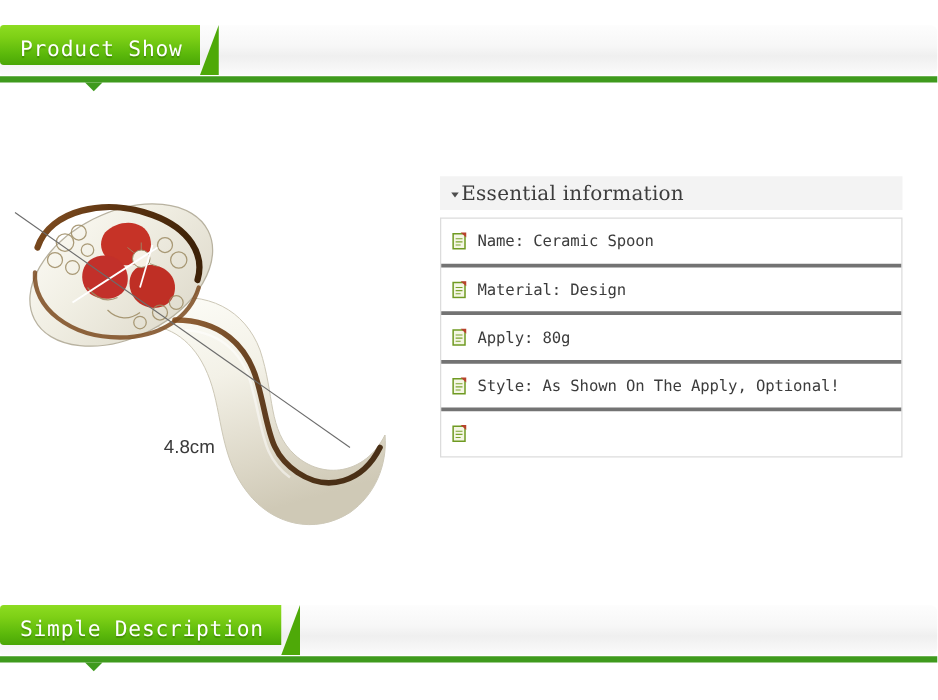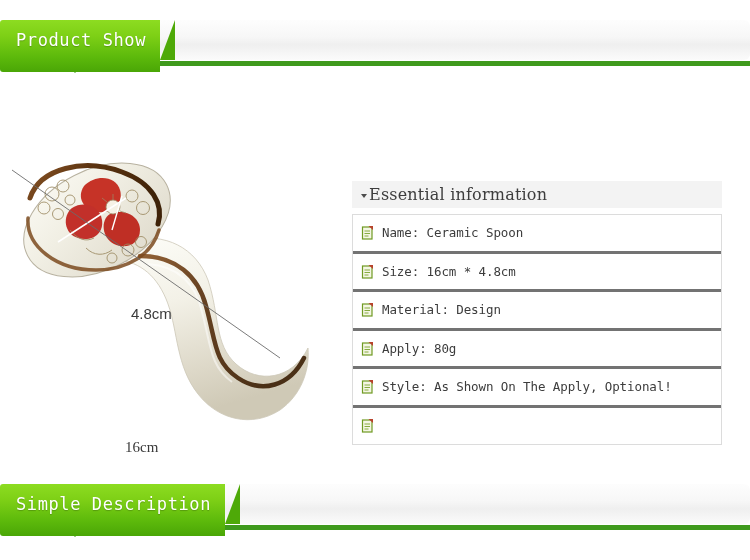--- a/index.html
+++ b/index.html
@@ -33,21 +33,21 @@
     width: 750px;
     height: 40px;
     background: linear-gradient(to bottom,
         #fdfdfd 0%, #f7f7f7 42%, #efefef 62%, #fbfbfb 100%);
     border-radius: 2px 6px 6px 2px;
   }
   .banner-tab {
     position: absolute;
     left: 0;
     top: 0;
-    height: 52px;
+    height: 32px;
     background: linear-gradient(to bottom,
         #8ddc21 0%, #7ed016 30%, #5cb90b 72%, #4aa606 100%);
     border-radius: 3px 0 0 3px;
     z-index: 2;
   }
   .banner-tab::after {
     content: "";
     position: absolute;
     right: -15px;
     top: 0;
@@ -103,31 +103,31 @@
     background: #ffffff;
   }
   .photo svg { display: block; }
 
   .dim-label {
     position: absolute;
     font-family: "Liberation Sans", sans-serif;
     font-size: 15px;
     color: #3a3a3a;
     white-space: nowrap;
+    margin-top: 44px;
   }
   #dim-width-label { left: 131px; top: 215px; }
   #dim-length-label { left: 125px; top: 349px; font-family: Liberation Serif, serif; }
 
   
   .info-panel {
     position: absolute;
     left: 352px;
     top: 141px;
     width: 370px;
-    margin-top: 40px;
   }
   .info-head {
     height: 27px;
     background: #f3f3f3;
     display: flex;
     align-items: center;
     padding-left: 9px;
   }
   .head-caret {
     width: 0;
@@ -295,32 +295,20 @@
           <path d="M7.5 1 L12 1 L12 5 Z" fill="#b8422c"></path>
           <g stroke="#7ba32c" stroke-width="0.9">
             <line x1="3.5" y1="6" x2="9" y2="6"></line>
               <line x1="3.5" y1="8.5" x2="9" y2="8.5"></line>
             <line x1="3.5" y1="11" x2="7.5" y2="11"></line>
           </g>
         </svg>
         <span class="row-text">Name: Ceramic Spoon</span>
       </div>
 
-      <div class="info-row">
-        <svg class="row-icon" viewBox="0 0 13 15">
-          <rect x="1.5" y="2" width="9.5" height="12" fill="#f4f6e4" stroke="#6f9a22" stroke-width="1.2"></rect>
-          <path d="M7.5 1 L12 1 L12 5 Z" fill="#b8422c"></path>
-          <g stroke="#7ba32c" stroke-width="0.9">
-            <line x1="3.5" y1="6" x2="9" y2="6"></line>
-              <line x1="3.5" y1="8.5" x2="9" y2="8.5"></line>
-            <line x1="3.5" y1="11" x2="7.5" y2="11"></line>
-          </g>
-        </svg>
-        <span class="row-text">Size: 16cm * 4.8cm</span>
-      </div>
 
       <div class="info-row">
         <svg class="row-icon" viewBox="0 0 13 15">
           <rect x="1.5" y="2" width="9.5" height="12" fill="#f4f6e4" stroke="#6f9a22" stroke-width="1.2"></rect>
           <path d="M7.5 1 L12 1 L12 5 Z" fill="#b8422c"></path>
           <g stroke="#7ba32c" stroke-width="0.9">
             <line x1="3.5" y1="6" x2="9" y2="6"></line>
               <line x1="3.5" y1="8.5" x2="9" y2="8.5"></line>
             <line x1="3.5" y1="11" x2="7.5" y2="11"></line>
           </g>

